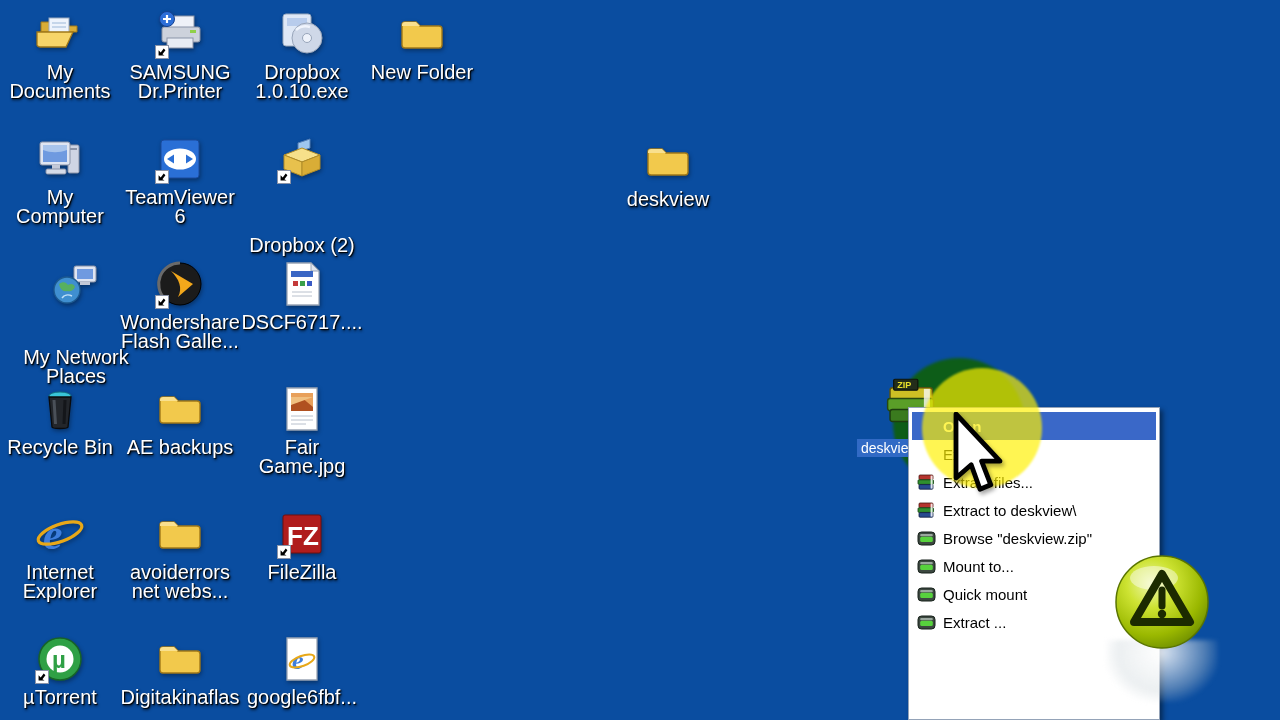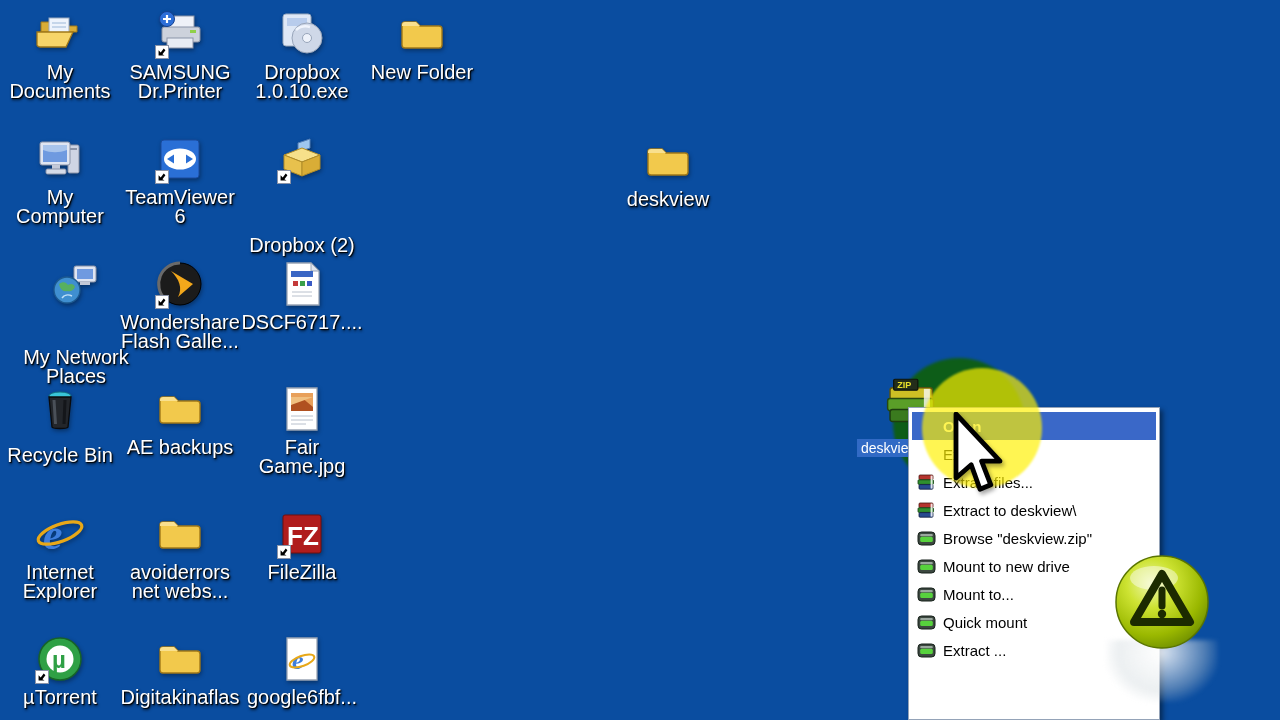--- a/index.html
+++ b/index.html
@@ -240,21 +240,21 @@
           <rect x="24" y="23" width="5" height="5" fill="#3aa04a"></rect>
           <rect x="31" y="23" width="5" height="5" fill="#3a5ac4"></rect>
           <line x1="16" y1="34" x2="36" y2="34" stroke="#b8c0cc"></line>
           <line x1="16" y1="38" x2="36" y2="38" stroke="#b8c0cc"></line>
         </svg>
       </div>
       <div class="icon-label">
         <div>DSCF6717....</div>
       </div>
     </div>
-    <div class="desktop-icon" style="left: 4px; top: 383px; gap: 8px;">
+    <div class="desktop-icon" style="left: 4px; top: 383px;">
       <div class="icon-art">
         <svg viewBox="0 0 52 52">
           <ellipse cx="26" cy="13" rx="11" ry="4" fill="#39c5d8" stroke="#117080"></ellipse>
           <path d="M15 14 h22 l-3 30 c0 2-16 2-16 0z" fill="#23262b" stroke="#0a0b0d" stroke-width="1.3"></path>
           <path d="M20 17 l1.5 24" stroke="#4a5058" stroke-width="3"></path>
           <path d="M31 17 l-1 24" stroke="#14161a" stroke-width="3"></path>
         </svg>
       </div>
       <div class="icon-label">
         <div>Recycle Bin</div>
@@ -416,30 +416,20 @@
     </div>
     <div class="menu-item">
       <span class="mi-icon">
         <svg viewBox="0 0 19 17">
           <rect x="1" y="2" width="17" height="13" rx="3.5" fill="#3c4840" stroke="#16201a" stroke-width="1"></rect>
           <rect x="3.2" y="4" width="12.6" height="2.2" rx="1" fill="#9aa79e"></rect>
           <rect x="3.2" y="6.8" width="12.6" height="5.2" rx="1.5" fill="#57d23d"></rect>
         </svg>
       </span>
       <span>Browse "deskview.zip"</span>
-    </div>
-    <div class="menu-item">
-      <span class="mi-icon">
-        <svg viewBox="0 0 19 17">
-          <rect x="1" y="2" width="17" height="13" rx="3.5" fill="#3c4840" stroke="#16201a" stroke-width="1"></rect>
-          <rect x="3.2" y="4" width="12.6" height="2.2" rx="1" fill="#9aa79e"></rect>
-          <rect x="3.2" y="6.8" width="12.6" height="5.2" rx="1.5" fill="#57d23d"></rect>
-        </svg>
-      </span>
-      <span>Mount to new drive</span>
     </div>
     <div class="menu-item">
       <span class="mi-icon">
         <svg viewBox="0 0 19 17">
           <rect x="1" y="2" width="17" height="13" rx="3.5" fill="#3c4840" stroke="#16201a" stroke-width="1"></rect>
           <rect x="3.2" y="4" width="12.6" height="2.2" rx="1" fill="#9aa79e"></rect>
           <rect x="3.2" y="6.8" width="12.6" height="5.2" rx="1.5" fill="#57d23d"></rect>
         </svg>
       </span>
       <span>Mount to...</span>

